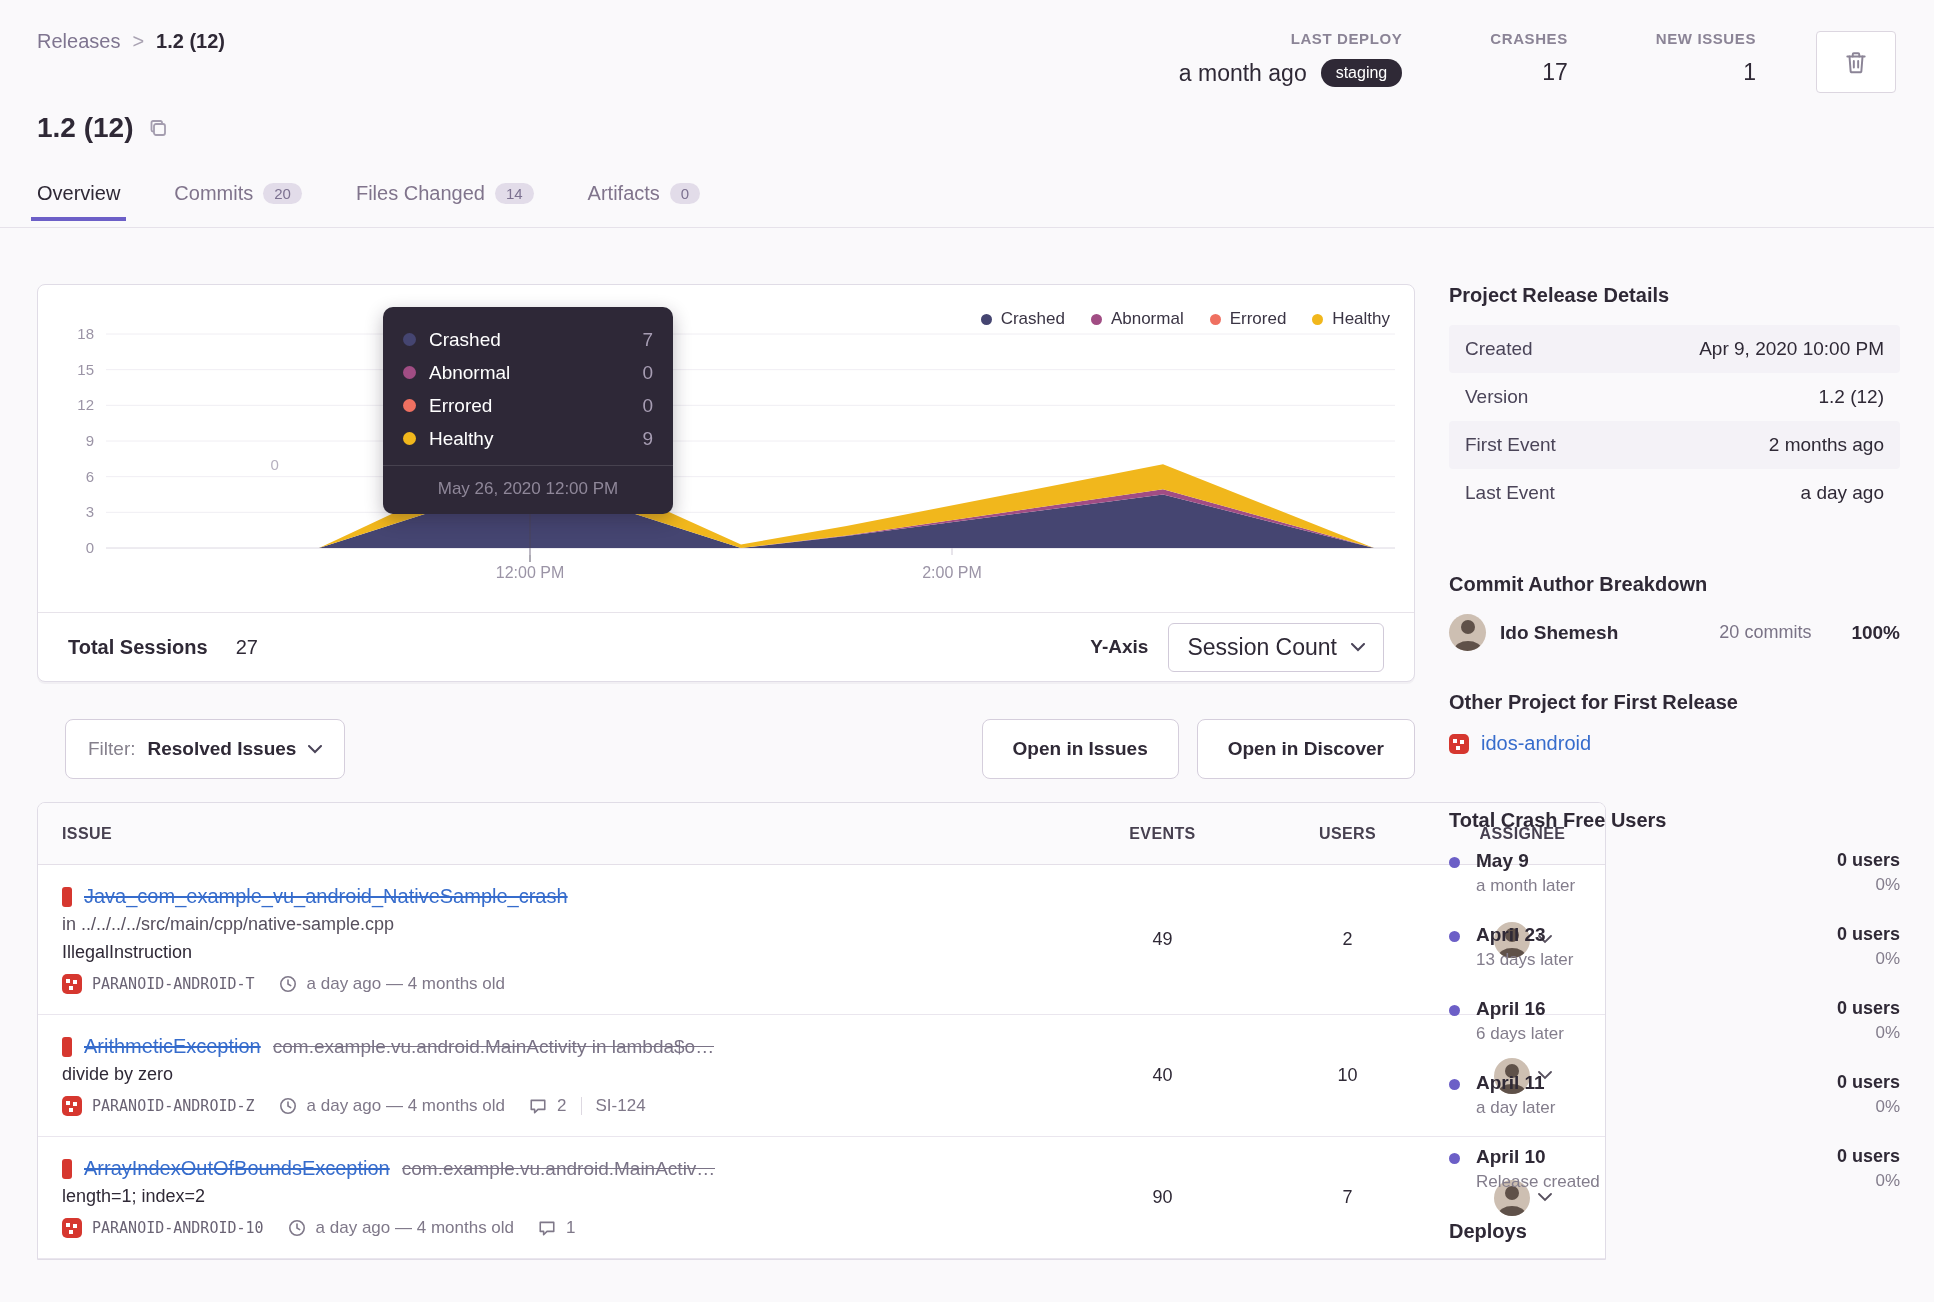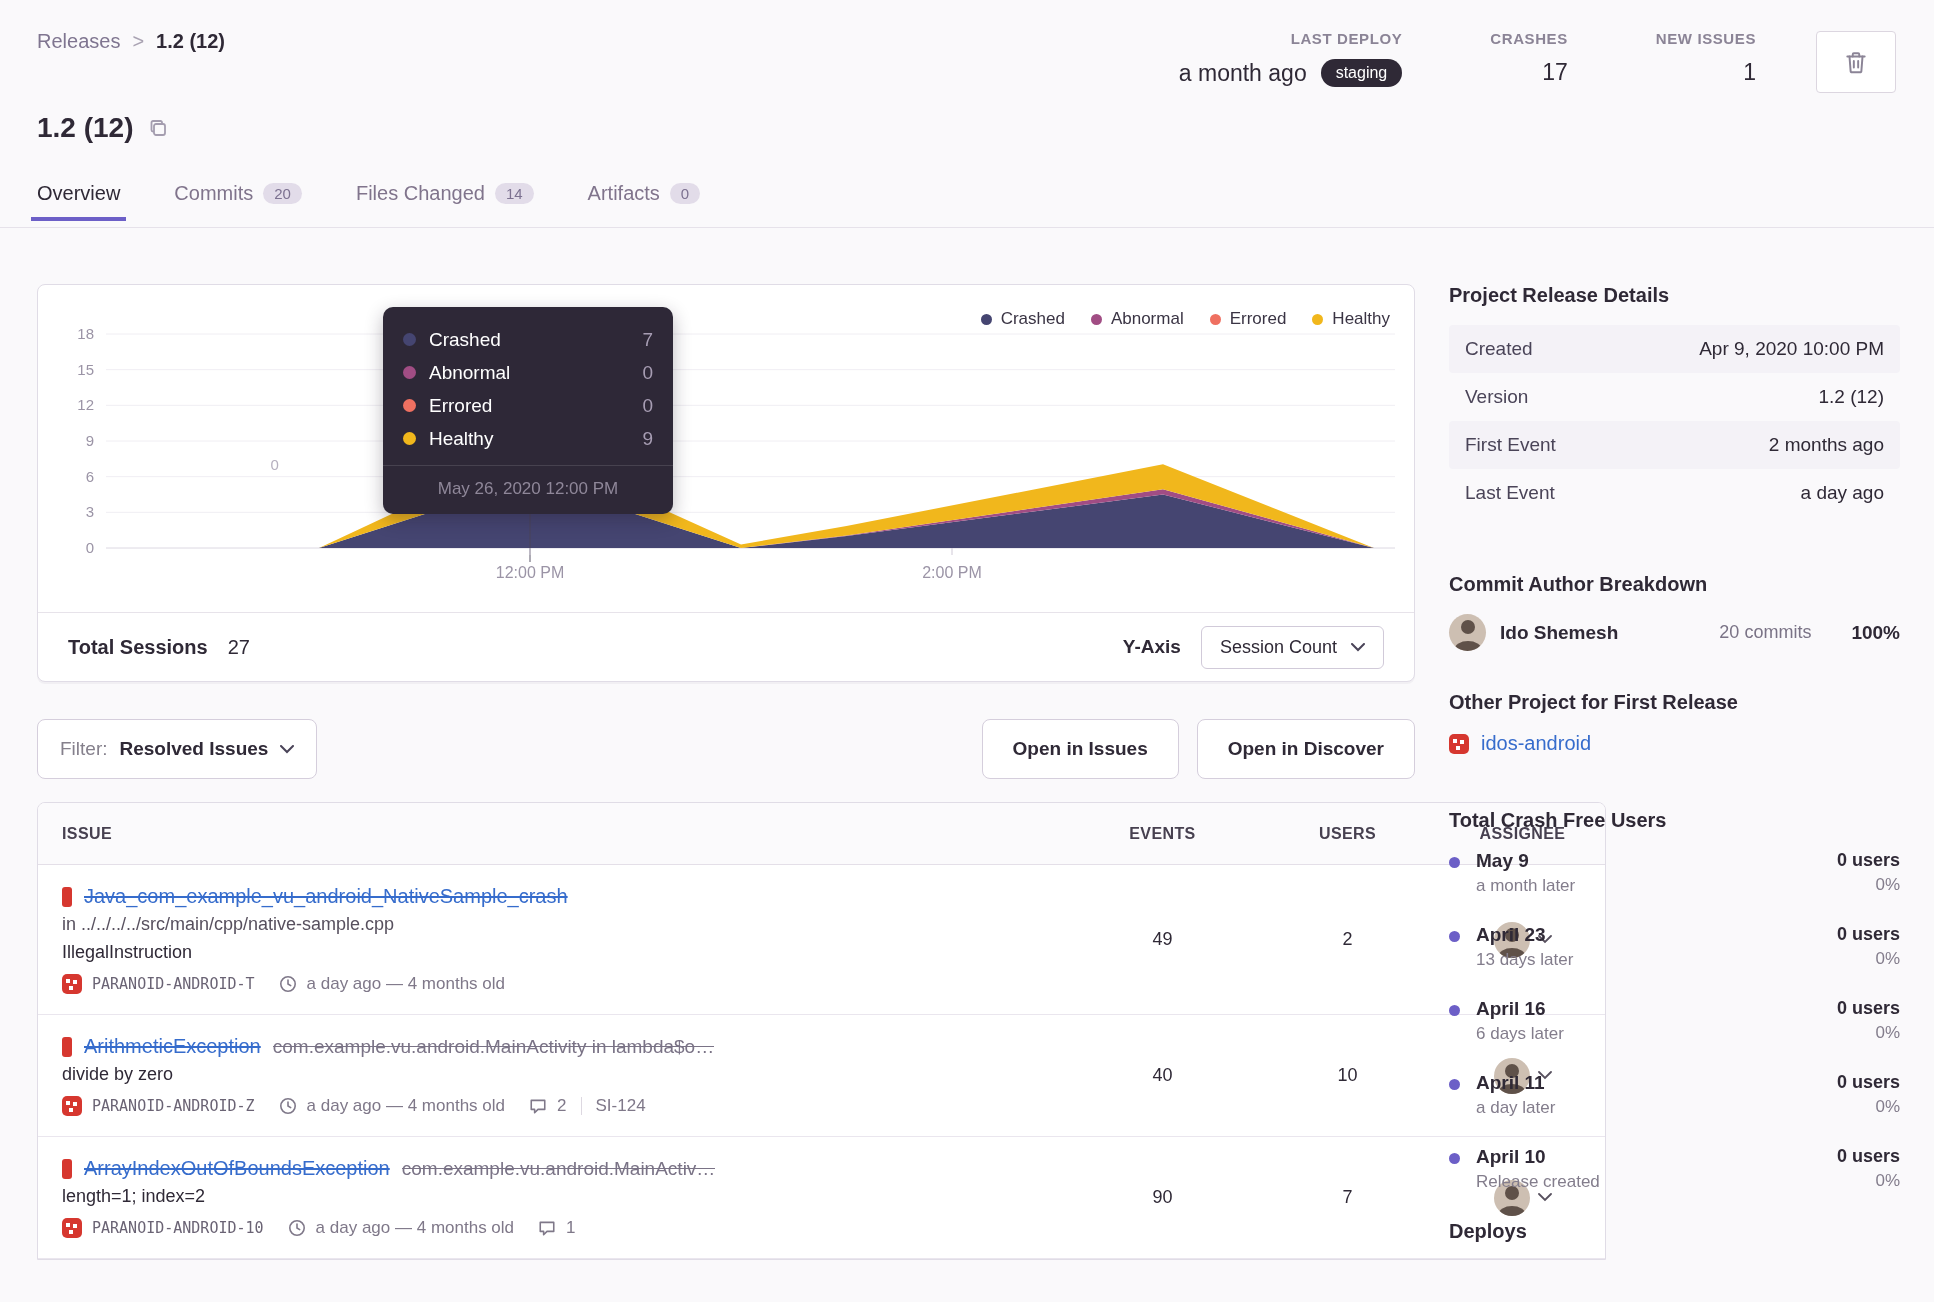--- a/index.html
+++ b/index.html
@@ -49,31 +49,31 @@
   .tooltip { position:absolute; left:345px; top:22px; width:290px; background:#2e2837; border-radius:10px;
     box-shadow:0 6px 18px rgba(32,24,40,.3); z-index:5; padding:16px 20px 0; }
   .tt-row { display:flex; align-items:center; gap:13px; height:33px; font-size:19px; color:#fff; }
   .tt-dot { width:13px; height:13px; border-radius:50%; flex:none; }
   .tt-value { margin-left:auto; color:#a79db3; }
   .tt-date { margin:10px -20px 0; padding:13px 0 15px; text-align:center; border-top:1px solid rgba(255,255,255,.12);
     color:#8f8799; font-size:17px; }
 
   .chart-footer { position:absolute; left:0; right:0; bottom:0; height:69px; border-top:1px solid #e7e3ea;
     display:flex; align-items:center; padding:0 30px; }
-  .cf-sessions { display:flex; align-items:flex-start; gap:20px; font-size:20px; }
+  .cf-sessions { display:flex; align-items:flex-start; gap:28px; font-size:20px; }
   .cf-sessions b { font-weight:700; }
   .yaxis-group { margin-left:auto; display:flex; align-items:center; gap:20px; }
   .yaxis-label { font-size:19px; font-weight:700; }
   .dropdown-btn { display:flex; align-items:center; gap:14px; background:#fff; border:1.5px solid #d1cad9;
-    border-radius:6px; padding:10px 18px; font-size:18px; color:#2f2936; cursor:pointer; }
+    border-radius:6px; padding:10px 18px; font-size:23px; color:#2f2936; cursor:pointer; }
 
   
   .filter-row { position:absolute; top:719px; left:37px; width:1378px; height:60px; display:flex; align-items:center; }
   .filter-btn { height:60px; display:flex; align-items:center; gap:12px; background:#fff; border:1px solid #d5cedc;
-    border-radius:8px; padding:0 22px; font-size:19px; cursor:pointer; }
+    border-radius:8px; padding:0 22px; font-size:19px; cursor:pointer;margin-left:28px; }
   .filter-prefix { color:#85808c; }
   .filter-value { font-weight:700; color:#2f2936; }
   .action-btns { margin-left:auto; display:flex; gap:18px; }
   .action-btn { height:60px; display:flex; align-items:center; background:#fff; border:1px solid #d5cedc;
     border-radius:8px; padding:0 30px; font-size:19px; font-weight:700; color:#2f2936; cursor:pointer; }
 
   
   .issues-table { position:absolute; top:802px; left:37px; width:1569px; background:#fff;
     border:1px solid #e0dce6; border-radius:8px 8px 0 0; overflow:hidden; }
   .t-header { display:grid; grid-template-columns:1fr 185px 185px 165px; height:62px; align-items:center;

